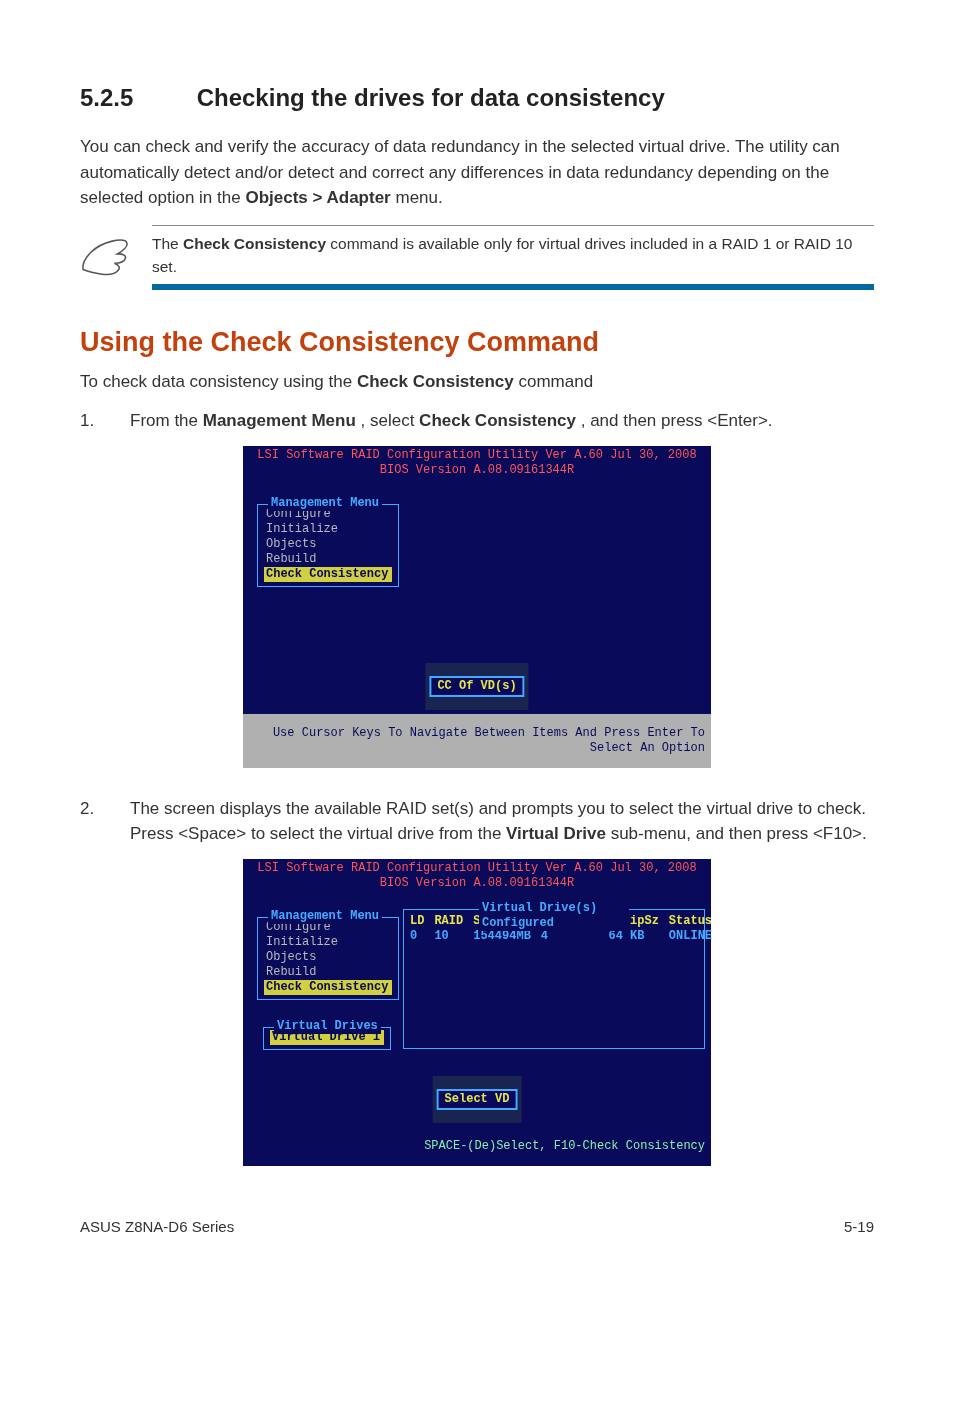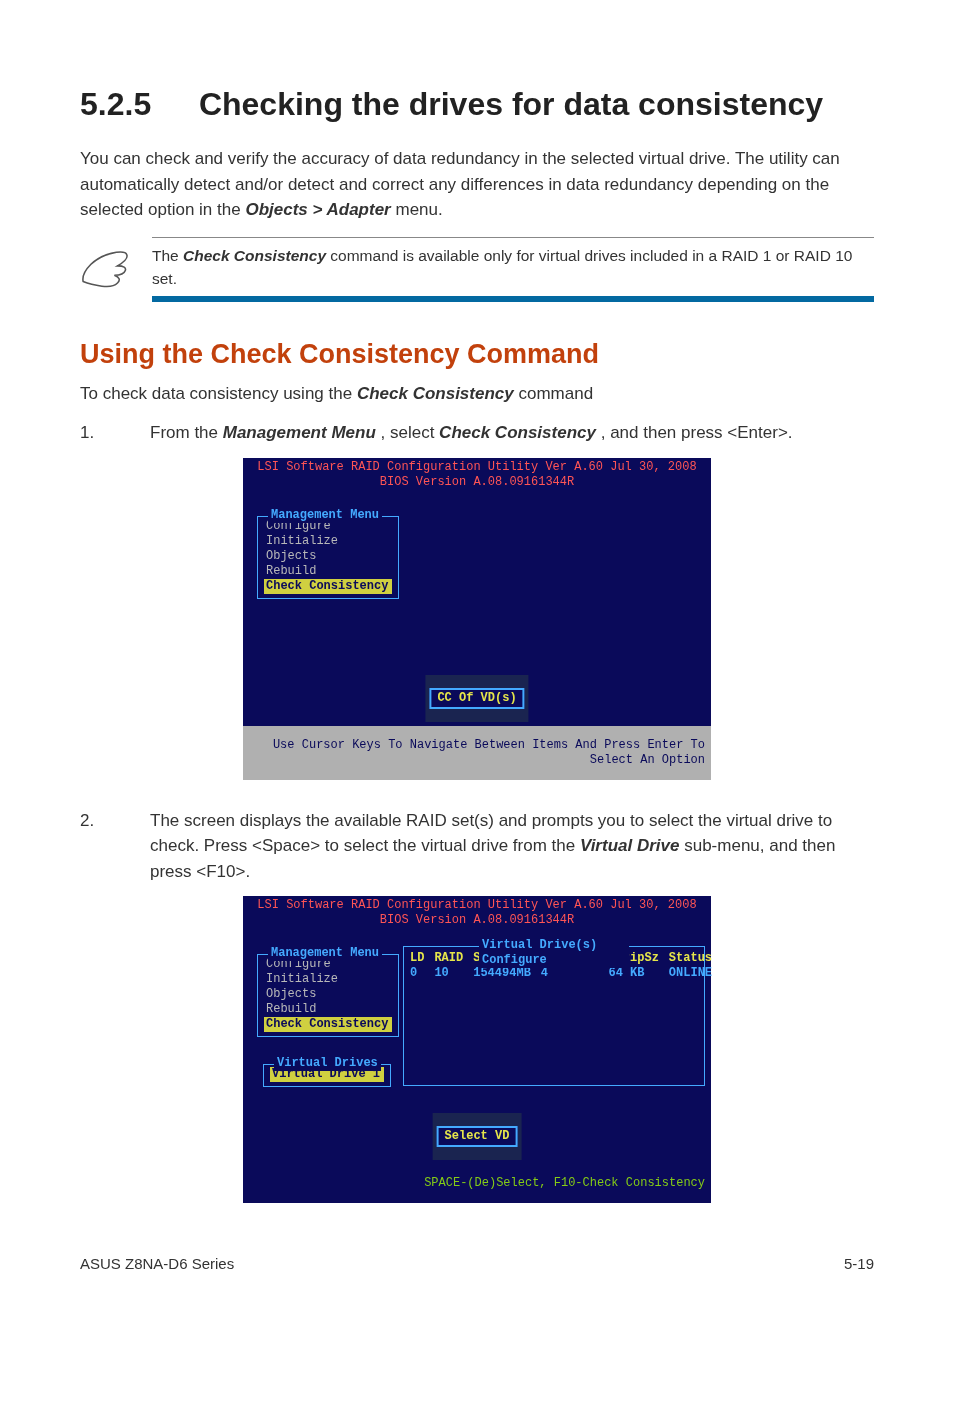--- a/index.html
+++ b/index.html
@@ -6,21 +6,21 @@
   body {
     font-family: Arial, Helvetica, sans-serif;
     color: #333;
     width: 954px;
     margin: 0 auto;
     padding: 80px 80px 40px 80px;
     line-height: 1.5;
     font-size: 17px;
   }
   h2 {
-    font-size: 32px;
+    font-size: 24px;
     font-weight: bold;
     color: #222;
     margin-bottom: 18px;
   }
   .secnum { display: inline-block; width: 110px; }
   p.body { margin-bottom: 10px; }
   .notewrap {
     display: flex;
     align-items: center;
     gap: 22px;
@@ -41,22 +41,22 @@
     color: #c2410c;
     margin-top: 32px;
   }
   ol { list-style: none; }
   li.step {
     display: flex;
     gap: 28px;
     margin: 14px 0 10px 0;
   }
   li.step .num { flex: 0 0 22px; }
-  li.step .stepbody { flex: 1 1 auto; margin-left: 20px; }
-  .bold { font-weight: bold; font-style: italic; }
+  li.step .stepbody { flex: 1 1 auto; }
+  .bold { font-weight: bold; }
   
   .bios {
     width: 468px;
     margin: 12px auto 28px auto;
     background: #0a0a5a;
     color: #c0c0c0;
     font-family: "Courier New", monospace;
     font-size: 12px;
     line-height: 1.25;
     position: relative;
@@ -243,21 +243,21 @@
       <div class="item">Rebuild</div>
       <div class="item sel">Check Consistency</div>
     </div>
 
     <div class="panel" style="left:20px; top:130px; width:128px;">
       <span class="ptitle">Virtual Drives</span>
       <div class="item sel">Virtual Drive 1</div>
     </div>
 
     <div class="vdpanel">
-      <span class="ptitle2">Virtual Drive(s) Configure</span>
+      <span class="ptitle2">Virtual Drive(s) Configured</span>
       <table>
         <tbody>
             <tr>
           <th>LD</th>
           <th>RAID</th>
           <th>Size</th>
           <th>#Stripes</th>
           <th>StripSz</th>
           <th>Status</th>
         </tr>
@@ -269,19 +269,19 @@
           <td>64 KB</td>
           <td>ONLINE</td>
         </tr>
       </tbody>
         </table>
     </div>
     <div class="ccwrap">
       <span class="small-box">Select VD</span>
     </div>
   </div>
-  <div class="footer" style="background:#0a0a5a;color:#84cc16;">SPACE-(De)Select,    F10-Check Consistency</div>
+  <div class="footer" style="background:#0a0a5a;color:#86efac;">SPACE-(De)Select,    F10-Check Consistency</div>
 </div>
 
 <div class="pagefoot">
   <span>ASUS Z8NA-D6 Series</span>
   <span>5-19</span>
 </div>
 
 </body></html>

